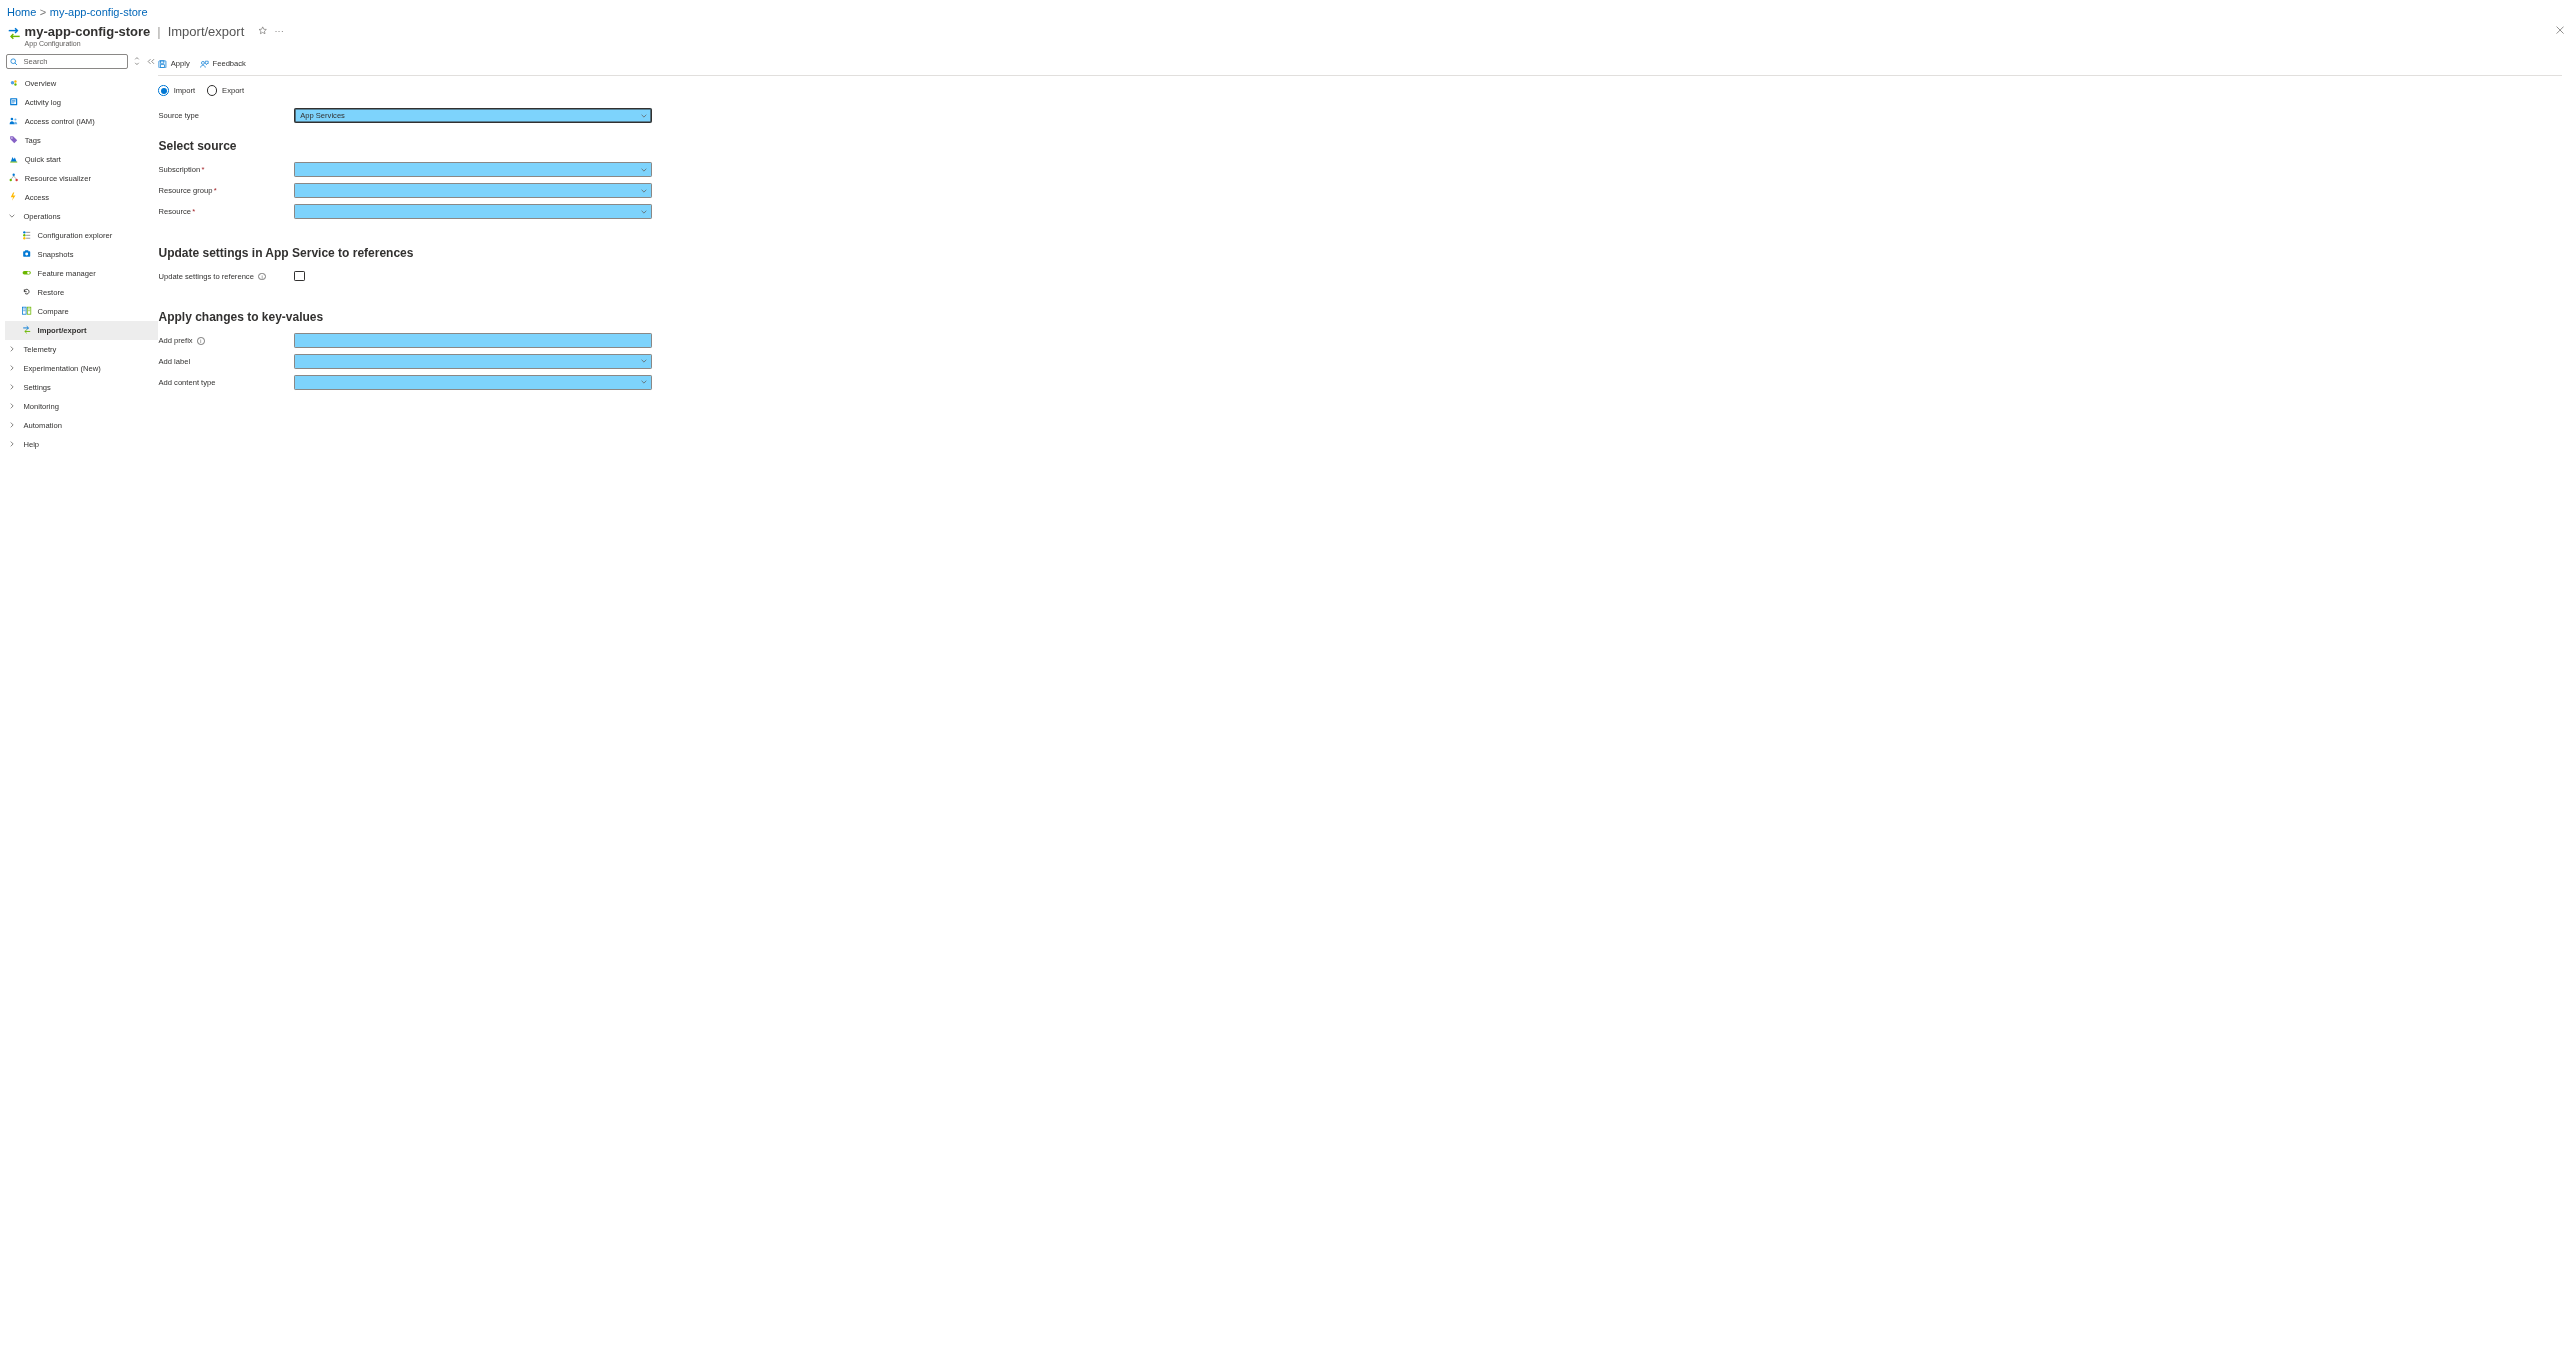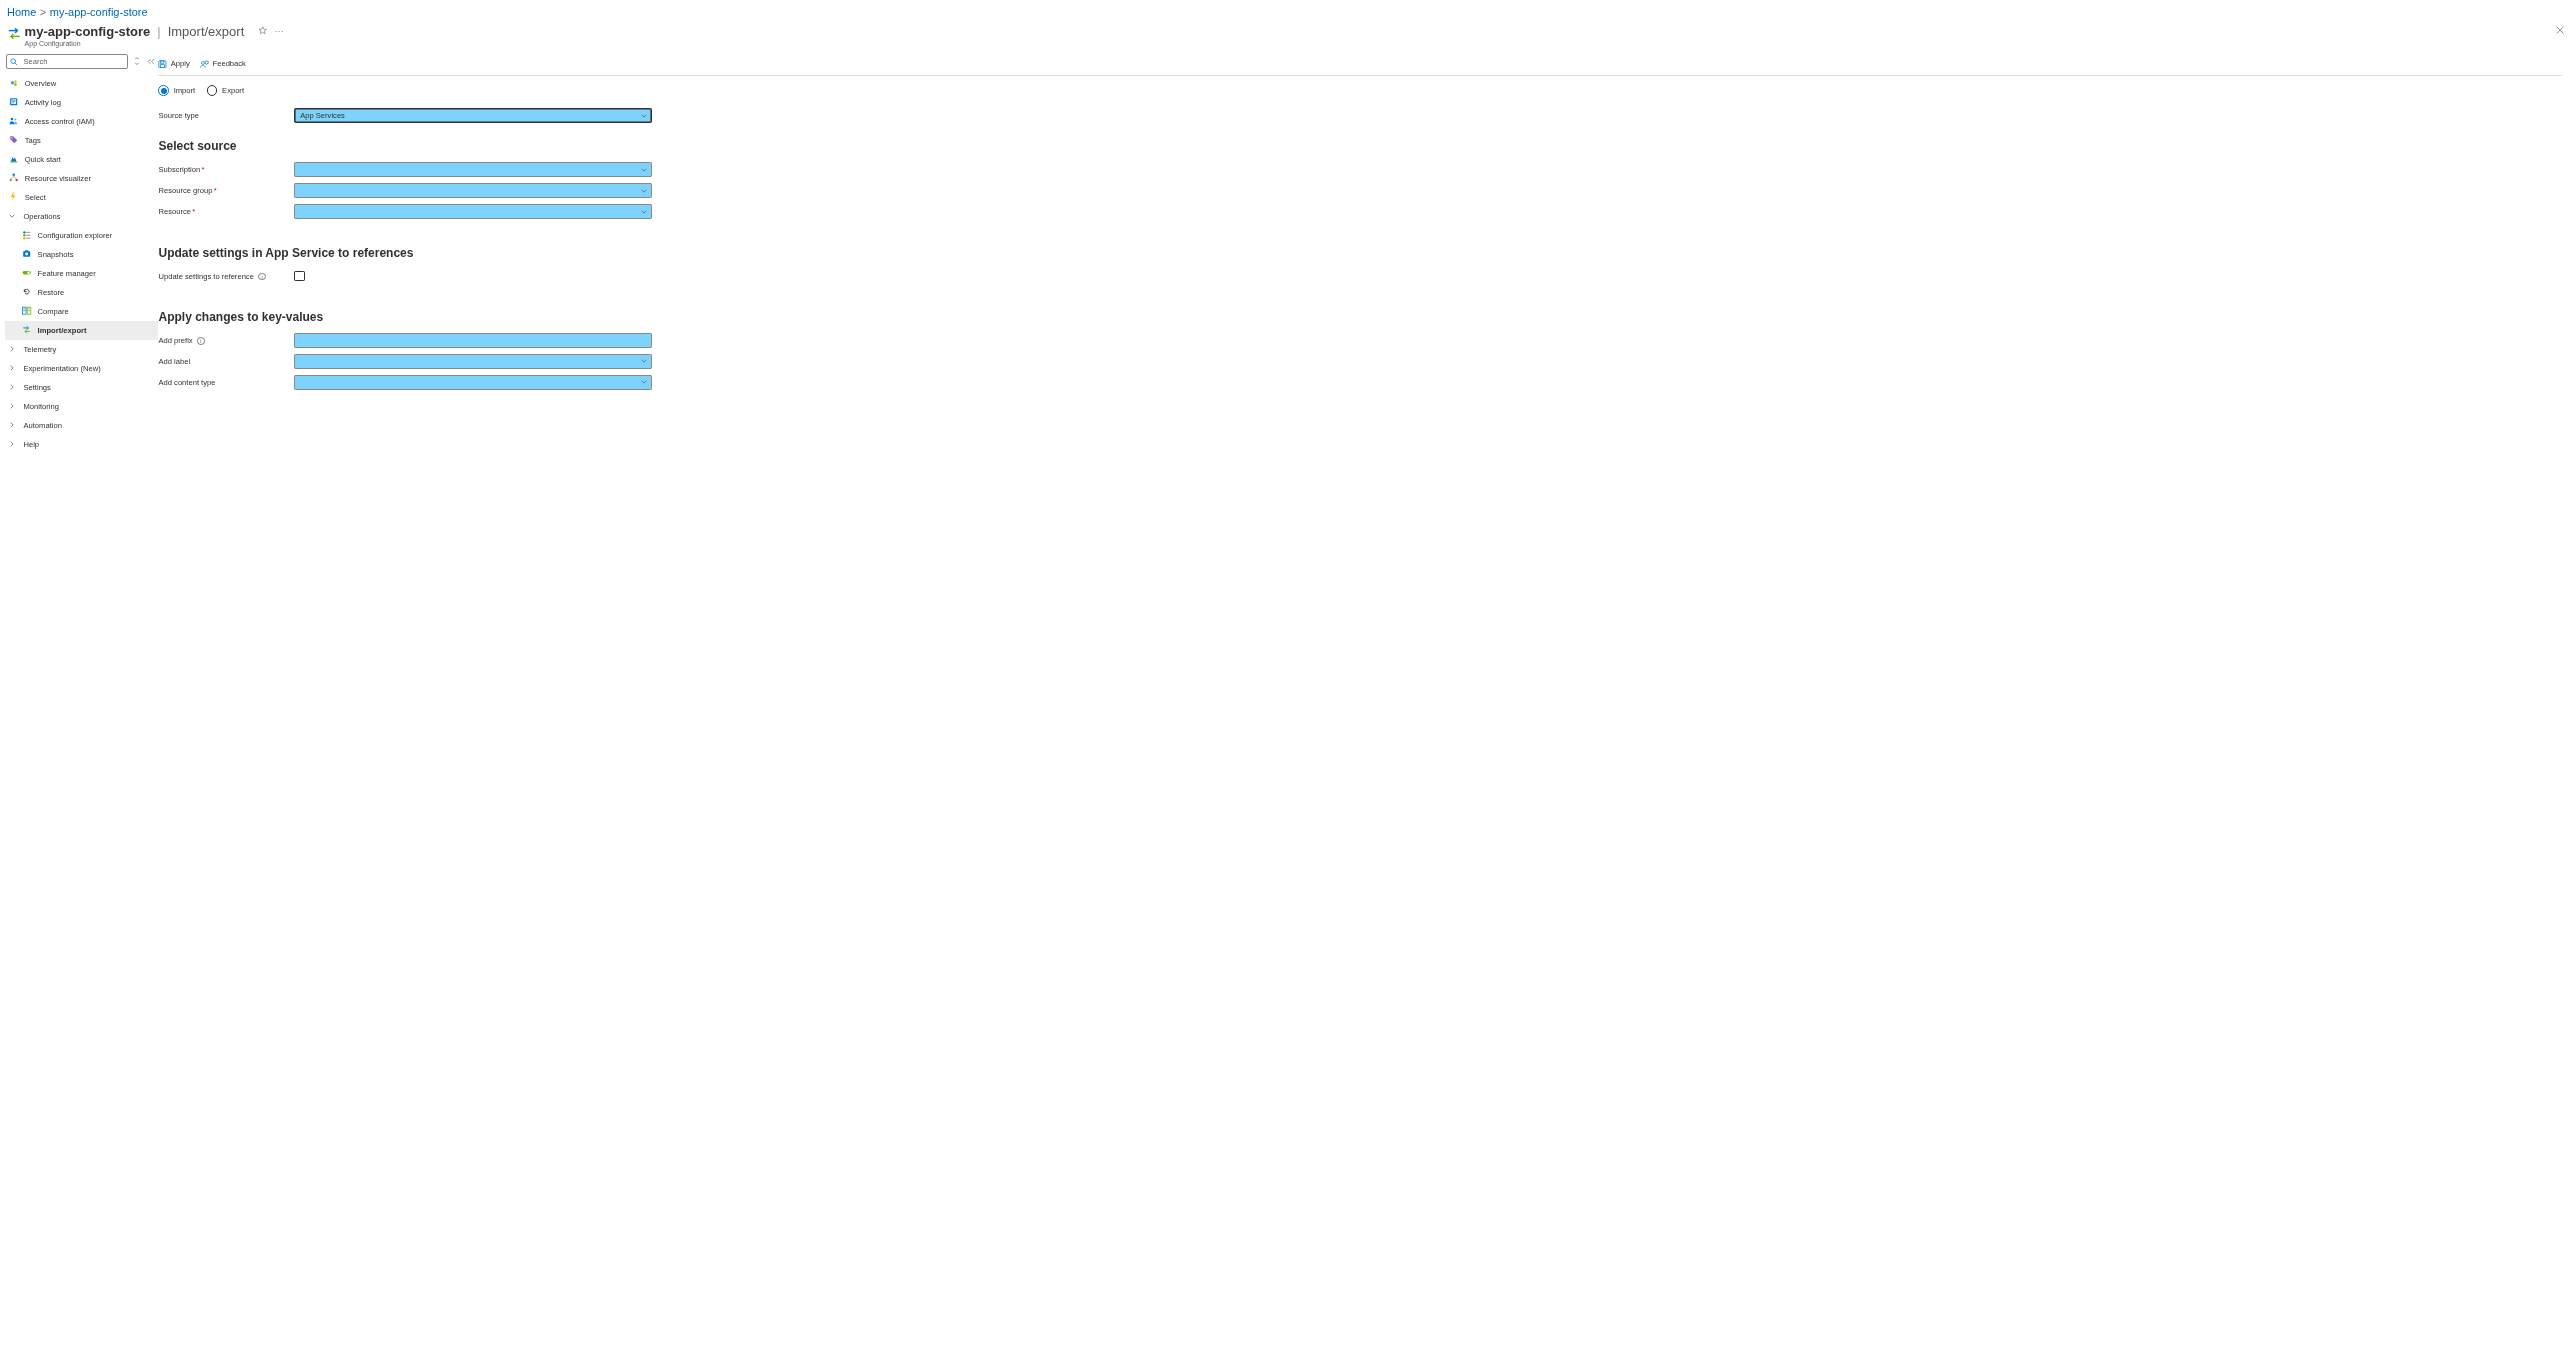--- a/index.html
+++ b/index.html
@@ -291,21 +291,21 @@
             </svg>
           </span>
         <span class="label">Resource visualizer</span>
       </li>
       <li class="nav-item">
         <span class="icon">
             <svg width="9.4" height="9.4" viewBox="0 0 16 16">
               <path d="M7 1L3 9h4l-2 6 6-9H7l2-5z" fill="#ffb900"></path>
             </svg>
           </span>
-        <span class="label">Select</span>
+        <span class="label">Access</span>
       </li>
       <li class="nav-item">
         <span class="chev">
             <svg width="5.9" height="5.9" viewBox="0 0 10 10">
               <path d="M1 3l4 4 4-4" stroke="#605e5c" stroke-width="1.3" fill="none"></path>
             </svg>
           </span>
         <span class="label">Operations</span>
       </li>
       <li class="nav-item child">

